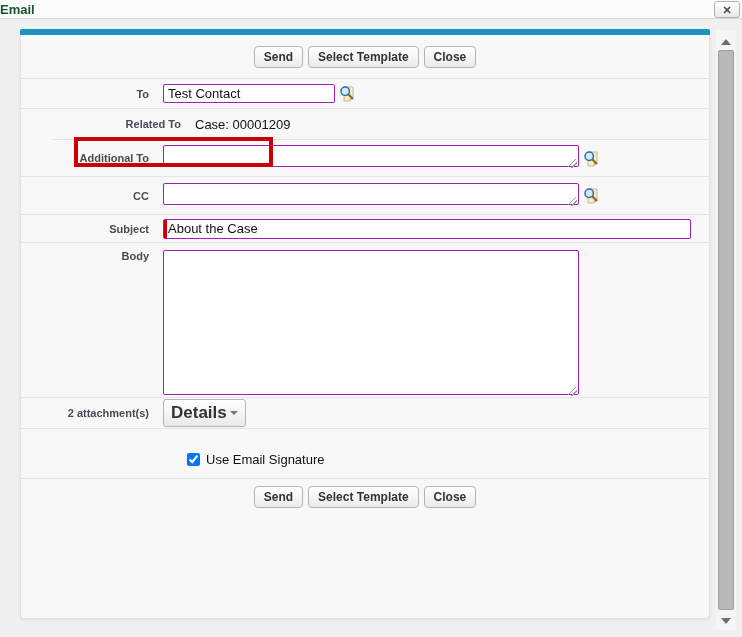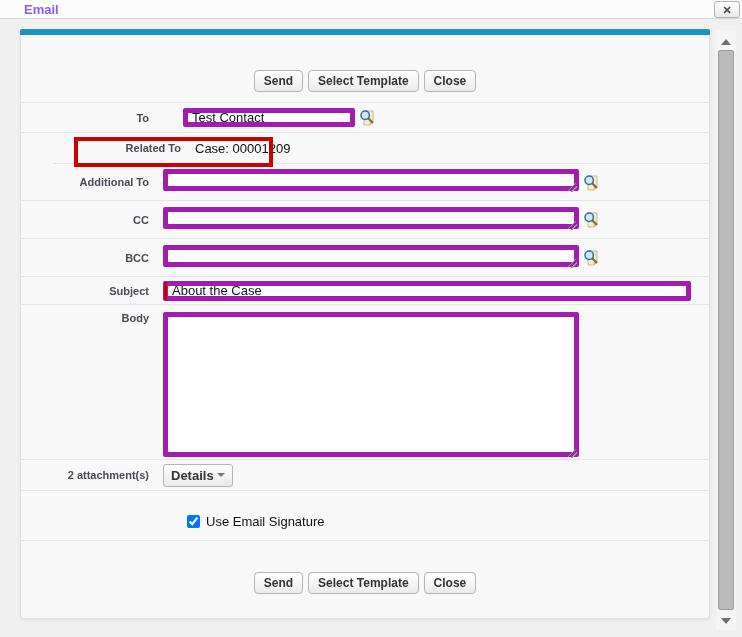--- a/index.html
+++ b/index.html
@@ -11,22 +11,22 @@
     overflow:hidden;
   }
   .page { position:absolute; inset:0; }
 
   
   .titlebar {
     position:absolute; left:0; top:0; width:742px; height:19px;
     background:#fcfcfc; border-bottom:1px solid #d8d8d8;
   }
   .titlebar .title {
-    position:absolute; left:24px; top:2px;
-    font-size:13px; font-weight:bold; color:#8b5cf6;
+    position:absolute; left:0; top:2px;
+    font-size:13px; font-weight:bold; color:#14532d;
   }
   .close-btn {
     position:absolute; right:2px; top:1px; width:26px; height:17px;
     background:linear-gradient(#ffffff,#e9e9e9);
     border:1px solid #b0b0b0; border-radius:3px;
     font-size:11px; font-weight:bold; color:#4a4a4a;
     line-height:14px; text-align:center; cursor:pointer;
     font-family:"Liberation Sans", sans-serif;
   }
 
@@ -50,52 +50,52 @@
     padding-left:0;
   }
   .row:last-child { border-bottom:none; }
   .lbl {
     flex:0 0 128px; text-align:right;
     font-size:11px; font-weight:bold; color:#4a4a56;
     line-height:12px;
   }
   .val-area { margin-left:14px; display:flex; align-items:center; }
 
-  .btnrow { height:44px; justify-content:center;margin-top:24px; }
+  .btnrow { height:44px; justify-content:center; }
   .btnrow.bottom { height:36px; }
   .btn {
     font-family:"Liberation Sans", sans-serif;
     font-size:12px; font-weight:bold; color:#333;
     background:linear-gradient(#ffffff,#ebebeb);
     border:1px solid #b4b4b4; border-radius:4px;
     padding:3px 9px; margin:0 2.5px; cursor:pointer;
   }
 
   .r-format { height:29px; }
-  .r-to { height:30px;gap:20px; }
+  .r-to { height:30px; }
   .r-related { height:31px;margin-left:32px; }
   .r-multi { height:37px; }
   .r-cc { height:38px; }
   .r-subject { height:28px; }
   .r-body { height:155px; align-items:flex-start; padding-top:7px; }
   .r-attexp { height:36px; }
   .r-attach { height:31px; }
   .r-sig { height:50px; }
 
   .value-text { font-size:13px; color:#111; font-weight:bold; }
   .plain-text { font-size:13px; color:#111; }
   .link {
     font-size:13px; font-weight:bold; color:#1a1a1a;
     text-decoration:underline; margin-left:6px; cursor:pointer;
   }
 
   input[type=text], textarea {
     font-family:"Liberation Sans", sans-serif;
     font-size:13px; color:#111;
-    background:#fff; border:5px solid #a21caf; border-radius:2px;
+    background:#fff; border:1px solid #a21caf; border-radius:2px;
     padding:1px 4px; outline:none; resize:none;
   }
   .to-input { width:172px; height:19px; }
   .wide-wrap { position:relative; }
   .wide-area { width:416px; height:22px; }
   .body-area { width:416px; height:145px; }
   .grip {
     position:absolute; right:2px; bottom:3px; width:9px; height:9px;
     background:
       linear-gradient(135deg, transparent 40%, #9a9a9a 40% 48%, transparent 48% 66%, #9a9a9a 66% 74%, transparent 74%);
@@ -112,21 +112,21 @@
     position:absolute; left:1px; top:1px; width:3px; height:18px;
     pointer-events:none;
   }
 
   .chk { width:13px; height:13px; margin-right:6px; cursor:pointer; }
   .chk-label { font-size:13px; color:#111; }
   .sig-indent { margin-left:38px;margin-top:12px; }
 
   .details-btn {
     display:inline-flex; align-items:center;
-    font-size:13px; font-weight:bold; color:#333;
+    font-size:17px; font-weight:bold; color:#333;
     background:linear-gradient(#ffffff,#e9e9e9);
     border:1px solid #b4b4b4; border-radius:3px;
     padding:3px 7px; cursor:pointer;
     font-family:"Liberation Sans", sans-serif;
   }
   .caret {
     display:inline-block; margin-left:3px;
     width:0; height:0;
     border-left:4px solid transparent; border-right:4px solid transparent;
     border-top:4px solid #777;
@@ -231,37 +231,20 @@
             <svg width="17" height="17" viewBox="0 0 17 17">
               <path d="M5 2 h9 v11 l-3 3 h-6 z" fill="#fdeeb3" stroke="#b9b9b9" stroke-width="1"></path>
               <path d="M14 13 l-3 3 v-3 z" fill="#e8d48a" stroke="#b9b9b9" stroke-width="0.8"></path>
               <line x1="9" y1="9" x2="14" y2="14" stroke="#8a6a2f" stroke-width="2.2"></line>
               <circle cx="6.2" cy="6.2" r="4.2" fill="#d2e9f7" stroke="#2a70a8" stroke-width="1.5"></circle>
             </svg>
           </button>
         </span>
       </div>
 
-      <div class="row r-cc">
-        <span class="lbl">BCC</span>
-        <span class="val-area">
-          <span class="wide-wrap">
-            <textarea class="wide-area" style=""></textarea>
-            <span class="grip"></span>
-          </span>
-          <button class="lookup">
-            <svg width="17" height="17" viewBox="0 0 17 17">
-              <path d="M5 2 h9 v11 l-3 3 h-6 z" fill="#fdeeb3" stroke="#b9b9b9" stroke-width="1"></path>
-              <path d="M14 13 l-3 3 v-3 z" fill="#e8d48a" stroke="#b9b9b9" stroke-width="0.8"></path>
-              <line x1="9" y1="9" x2="14" y2="14" stroke="#8a6a2f" stroke-width="2.2"></line>
-              <circle cx="6.2" cy="6.2" r="4.2" fill="#d2e9f7" stroke="#2a70a8" stroke-width="1.5"></circle>
-            </svg>
-          </button>
-        </span>
-      </div>
 
       <div class="row r-subject">
         <span class="lbl">Subject</span>
         <span class="val-area subject-wrap">
           <input type="text" class="subject-input" value="About the Case" style="">
           <span class="req-bar" style="background: rgb(204, 0, 0);"></span>
         </span>
       </div>
 
       <div class="row r-body">

